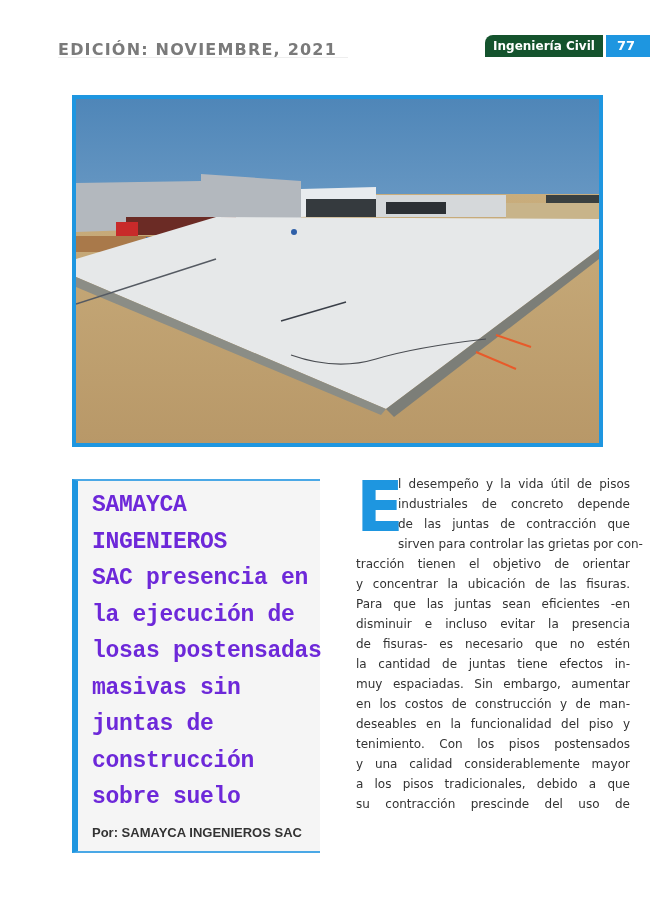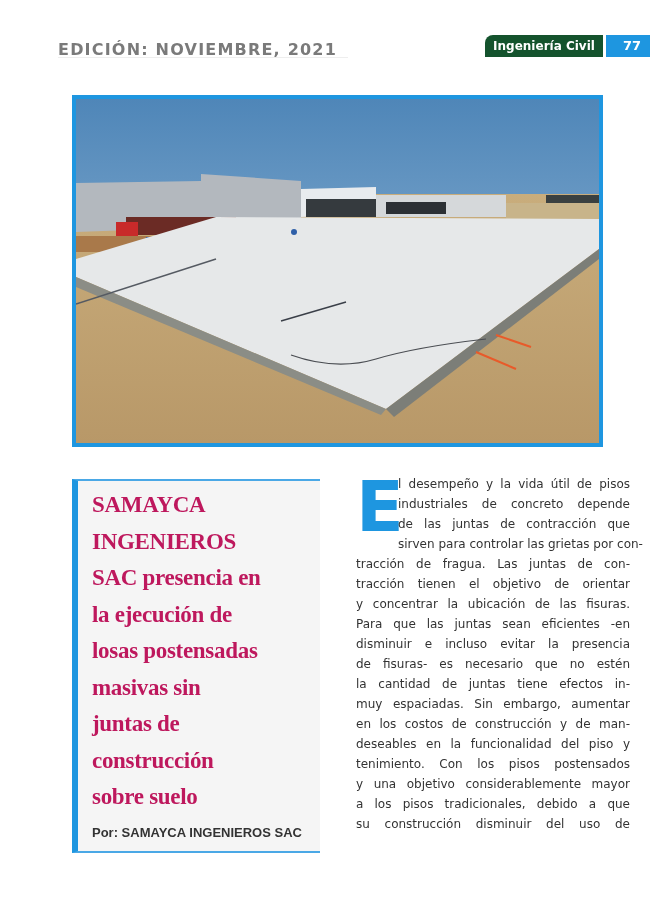--- a/index.html
+++ b/index.html
@@ -1,26 +1,26 @@
 <!DOCTYPE html>
 <html><head>
 <meta charset="utf-8">
 <style>
   html, body { margin:0; padding:0; }
   body { width:650px; height:904px; background:#ffffff; position:relative; overflow:hidden; font-family:"Liberation Sans", sans-serif; }
   .header-edition { position:absolute; left:58px; top:40px; font-size:16px; letter-spacing:1.2px; color:#7a7a7a; font-weight:bold; font-family:"DejaVu Sans", sans-serif; }
   .header-rule { position:absolute; left:58px; top:57px; width:290px; height:1px; background:#eeeeee; }
   .section-tab { position:absolute; left:485px; top:35px; width:118px; height:22px; background:#14532d; border-top-left-radius:8px; color:#ffffff; font-weight:bold; font-size:12px; line-height:22px; text-align:center; font-family:"DejaVu Sans", sans-serif; }
-  .page-num { position:absolute; left:606px; top:35px; width:44px; height:22px; background:#1e96e0; color:#ffffff; font-weight:bold; font-size:13px; line-height:22px; padding-left:17px; box-sizing:border-box; font-family:"DejaVu Sans", sans-serif; }
+  .page-num { position:absolute; left:606px; top:35px; width:44px; height:22px; background:#1e96e0; color:#ffffff; font-weight:bold; font-size:13px; line-height:22px; padding-left:11px; box-sizing:border-box; font-family:"DejaVu Sans", sans-serif; }
 
   .photo { position:absolute; left:72px; top:95px; width:531px; height:352px; box-sizing:border-box; border:4px solid #1e96e0; overflow:hidden; background:#bfc4c6; }
   .photo svg { display:block; }
 
   .title-box { position:absolute; left:72px; top:479px; width:248px; height:374px; background:#f5f5f5; border-left:6px solid #1e96e0; border-top:2px solid #4aa8e6; border-bottom:2px solid #4aa8e6; box-sizing:border-box; }
-  .title-text { position:absolute; left:14px; top:6px; width:228px; margin:0; font-family:Liberation Serif, serif; font-weight:bold; color:#be185d; font-size:23px; line-height:36.5px; letter-spacing:-0.3px; }
+  .title-text { position:absolute; left:14px; top:6px; width:228px; margin:0; font-family:Liberation Mono, monospace; font-weight:bold; color:#6d28d9; font-size:23px; line-height:36.5px; letter-spacing:-0.3px; }
   .title-line { display:block; white-space:nowrap; }
   .byline { position:absolute; left:14px; top:344px; font-size:13px; font-weight:bold; color:#333333; font-family:"Liberation Sans", sans-serif; white-space:nowrap; }
 
   .body-col { position:absolute; left:356px; top:474px; width:274px; font-family:"DejaVu Sans", sans-serif; font-size:12px; line-height:20px; color:#333333; }
   .dropcap { float:left; color:#1e96e0; font-family:"DejaVu Sans", sans-serif; font-weight:bold; font-size:70px; line-height:54px; width:38px; height:56px; margin:6px 4px 0 0; }
   .body-line { display:block; text-align:justify; text-align-last:justify; white-space:nowrap; }
 </style>
 </head>
 <body>
 
@@ -84,27 +84,26 @@
   </h1>
   <div class="byline">Por: SAMAYCA INGENIEROS SAC</div>
 </div>
 
 <div class="body-col">
   <span class="dropcap">E</span>
   <span class="body-line">l desempeño y la vida útil de pisos</span>
   <span class="body-line">industriales de concreto depende</span>
   <span class="body-line">de las juntas de contracción que</span>
   <span class="body-line">sirven para controlar las grietas por con-</span>
-  <span class="body-line">tracción de fragua. Las juntas de con-</span>
   <span class="body-line">tracción tienen el objetivo de orientar</span>
   <span class="body-line">y concentrar la ubicación de las fisuras.</span>
   <span class="body-line">Para que las juntas sean eficientes -en</span>
   <span class="body-line">disminuir e incluso evitar la presencia</span>
   <span class="body-line">de fisuras- es necesario que no estén</span>
   <span class="body-line">la cantidad de juntas tiene efectos in-</span>
   <span class="body-line">muy espaciadas. Sin embargo, aumentar</span>
   <span class="body-line">en los costos de construcción y de man-</span>
   <span class="body-line">deseables en la funcionalidad del piso y</span>
   <span class="body-line">tenimiento. Con los pisos postensados</span>
-  <span class="body-line">y una objetivo considerablemente mayor</span>
+  <span class="body-line">y una calidad considerablemente mayor</span>
   <span class="body-line">a los pisos tradicionales, debido a que</span>
-  <span class="body-line">su construcción disminuir del uso de</span>
+  <span class="body-line">su contracción prescinde del uso de</span>
 </div>
 
 </body></html>

